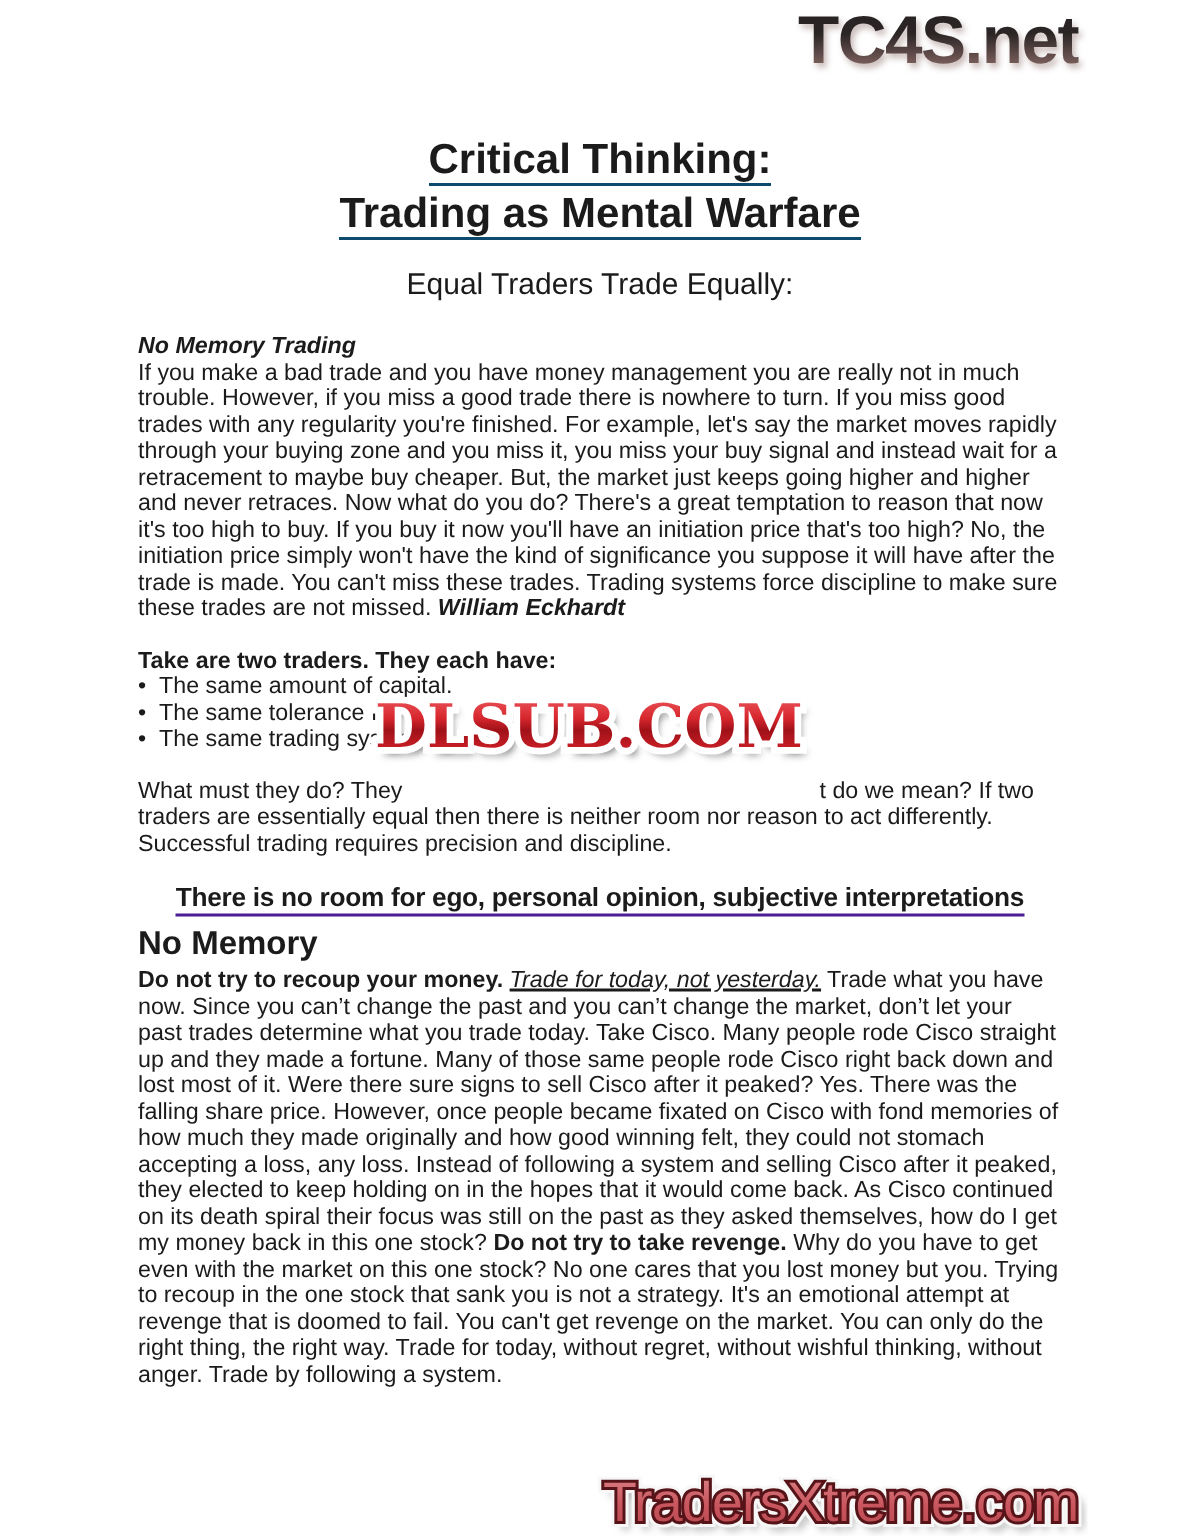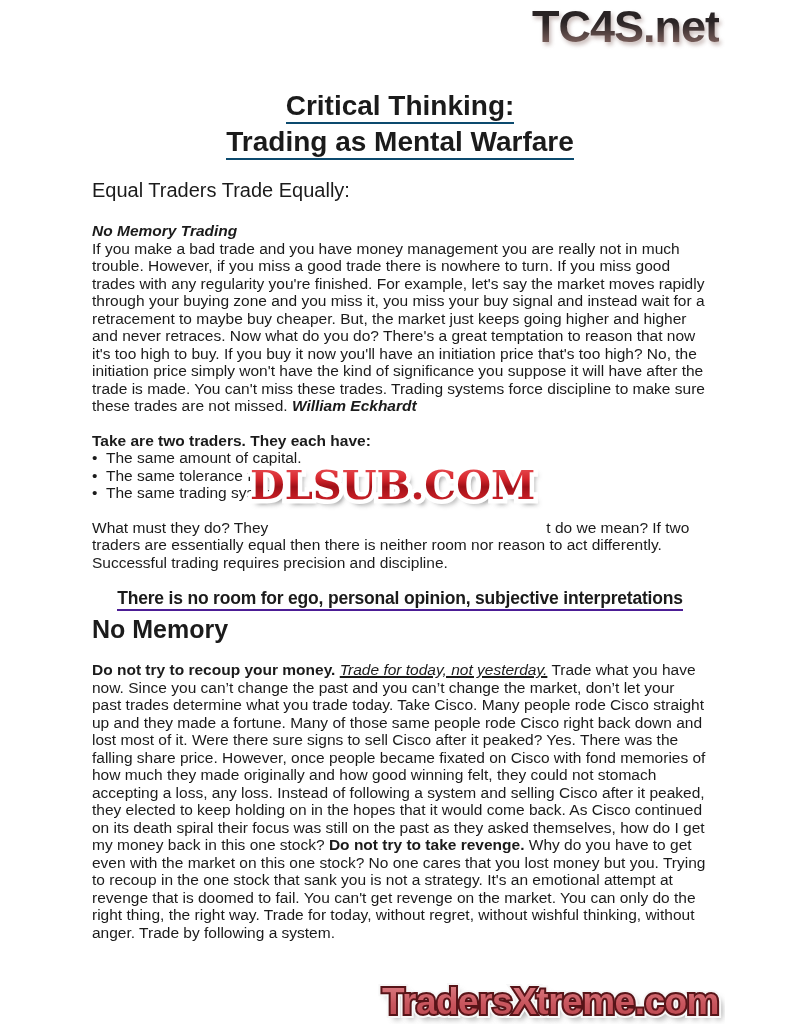--- a/index.html
+++ b/index.html
@@ -49,20 +49,21 @@
     border-bottom: 2px solid #0c4a6e;
     padding-bottom: 1px;
     line-height: 30px;
   }
 
   .intro-heading {
     margin: 18px 0 0 0;
     font-size: 20px;
     line-height: 24px;
     font-weight: normal;
+    text-align: center;
   }
 
   .sub-bi { font-weight: bold; font-style: italic; }
   .b { font-weight: bold; }
   .iu { font-style: italic; text-decoration: underline; text-decoration-thickness: 1.5px; }
 
   .para { margin: 0; }
   .mt-heading { margin-top: 20px; }
   .mt-para { margin-top: 17px; }
 
@@ -80,22 +81,22 @@
     letter-spacing: -0.2px;
   }
   .rule-heading .u2 {
     display: inline-block;
     border-bottom: 2px solid #4c1d95;
     padding-bottom: 1px;
     line-height: 20px;
   }
 
   .no-memory-heading {
-    margin: 4px 0 18px 0;
-    font-size: 25px;
+    margin: 4px 0 2px 0;
+    font-size: 22px;
     line-height: 28px;
     font-weight: bold;
   }
 
   
   .watermark {
     position: absolute;
     left: 250px;
     top: 460px;
     white-space: nowrap;
@@ -121,21 +122,21 @@
     background-clip: text;
     color: transparent;
   }
 
   
   .tx-logo {
     position: absolute;
     right: 6px;
     top: 982px;
     white-space: nowrap;
-    font-weight: bold;
+    font-weight: normal;
     font-size: 37px;
     line-height: 40px;
     letter-spacing: -0.5px;
   }
   .tx-glow {
     position: absolute;
     left: 0; top: 0;
     color: #f7f7f7;
     -webkit-text-stroke: 8px #f7f7f7;
     text-shadow: 4px 5px 6px rgba(95, 95, 95, 0.75);

